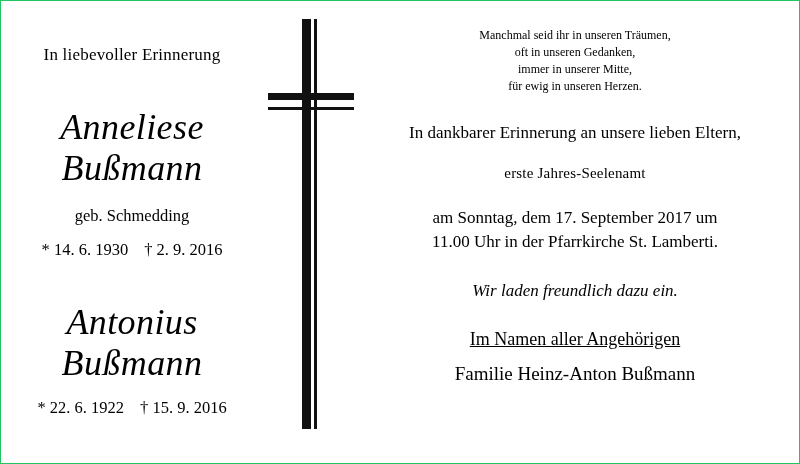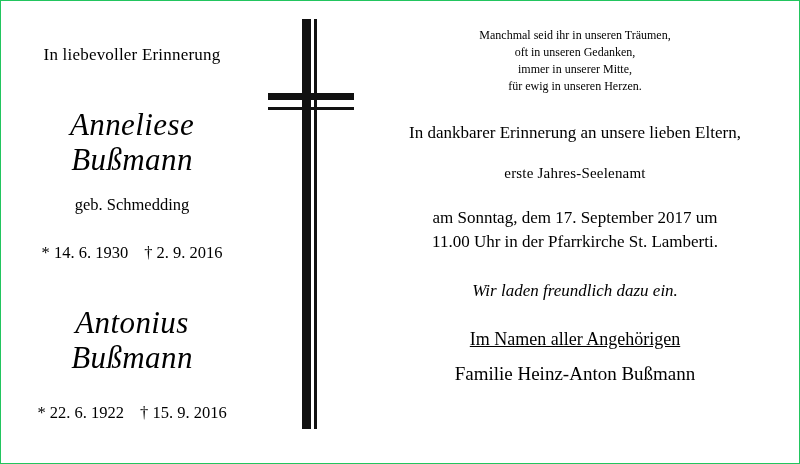--- a/index.html
+++ b/index.html
@@ -41,31 +41,31 @@
     margin-bottom: 42px;
   }
   .person {
     width: 100%;
   }
   .person + .person {
     margin-top: 42px;
   }
   .name {
     font-style: italic;
-    font-size: 31px;
+    font-size: 36px;
     line-height: 1.14;
     letter-spacing: 0.4px;
   }
   .maiden {
     font-size: 16.5px;
     margin-top: 17px;
   }
   .dates {
     font-size: 16.5px;
-    margin-top: 28px;
+    margin-top: 14px;
     white-space: nowrap;
   }
   .dates .sep {
     display: inline-block;
     width: 16px;
   }
   
   .cross-col {
     position: relative;
     width: 96px;

